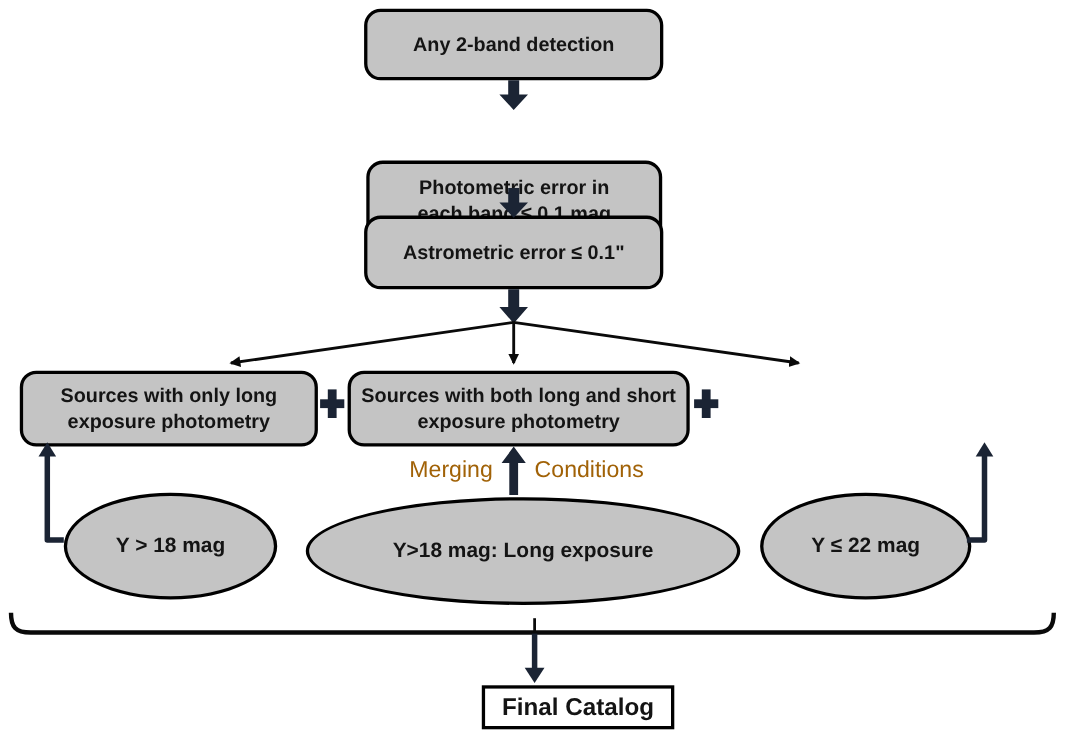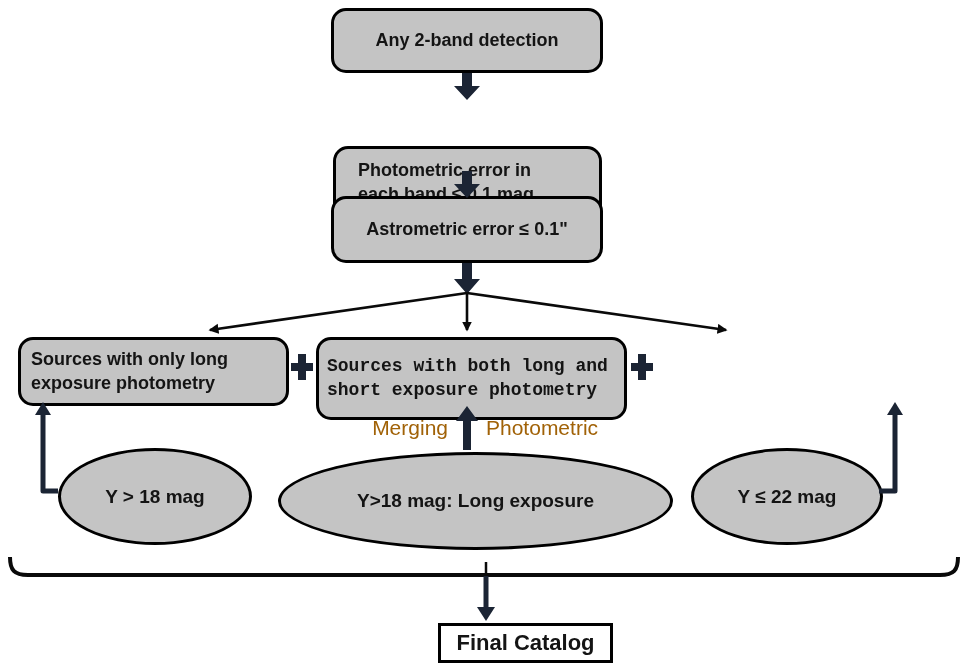--- a/index.html
+++ b/index.html
@@ -3,21 +3,21 @@
 <meta charset="utf-8">
 <style>
   html,body{margin:0;padding:0;background:#ffffff;}
   .stage{
     position:relative;width:968px;height:671px;background:#ffffff;overflow:hidden;
     font-family:"Liberation Sans",sans-serif;color:#141414;
   }
   .overlay{position:absolute;left:0;top:0;width:968px;height:671px;pointer-events:none;z-index:2;}
   .node{
     position:absolute;background:#c4c4c4;border:3px solid #000;border-radius:15px;
-    display:flex;align-items:center;justify-content:center;text-align:left;
+    display:flex;align-items:center;justify-content:center;text-align:center;
     font-weight:bold;font-size:18px;line-height:1.32;z-index:1;box-sizing:border-box;
   }
   .ellipse{border-radius:50%;font-size:19px;}
   .ellipse .stack{display:flex;flex-direction:column;gap:3px;}
   .final{
     position:absolute;background:#ffffff;border:3.5px solid #000;border-radius:0;
     display:flex;align-items:center;justify-content:center;
     font-weight:bold;font-size:22px;z-index:1;box-sizing:border-box;
   }
   .plus{position:absolute;width:22px;height:26px;z-index:1;}
@@ -79,32 +79,32 @@
 
   <div class="node" style="left:18px;top:337px;width:271px;height:69px;padding:0 10px;">
     <span>Sources with only long exposure photometry</span>
   </div>
 
   <div class="plus" style="left:291px;top:354px;">
       <i class="pv"></i>
       <i class="ph"></i>
     </div>
 
-  <div class="node" style="left:316px;top:337px;width:311px;height:83px;padding:0 8px;font-family:Liberation Mono, monospace;">
+  <div class="node" style="left:316px;top:337px;width:311px;height:69px;padding:0 8px;">
     <span>Sources with both long and short exposure photometry</span>
   </div>
 
   <div class="plus" style="left:631px;top:354px;">
       <i class="pv"></i>
       <i class="ph"></i>
     </div>
 
 
   <div class="sidelabel" style="left:330px;top:416px;width:118px;text-align:right;">Merging</div>
-  <div class="sidelabel" style="left:486px;top:416px;">Photometric</div>
+  <div class="sidelabel" style="left:486px;top:416px;">Conditions</div>
 
   <div class="node ellipse" style="left:58px;top:448px;width:194px;height:97px;">
     <span>Y &gt; 18 mag</span>
   </div>
 
   <div class="node ellipse" style="left:278px;top:452px;width:395px;height:98px;">
     <span class="stack">
       <span>Y&gt;18 mag: Long exposure</span>
     </span>
   </div>

